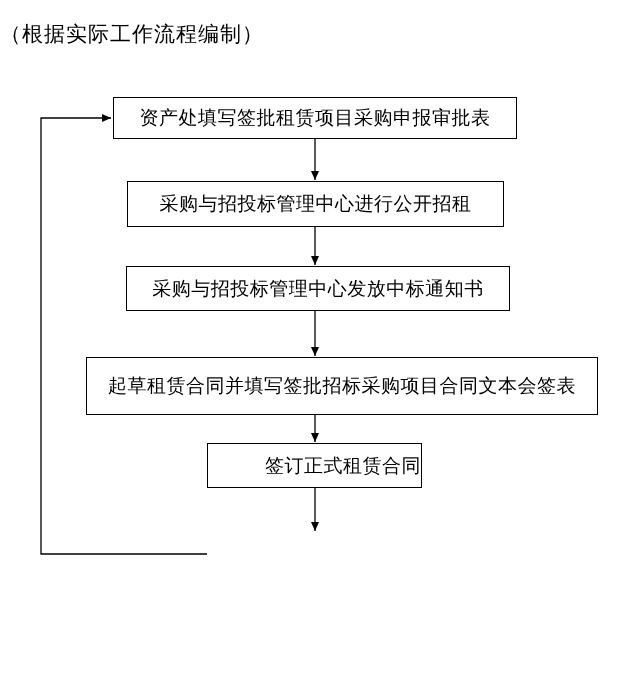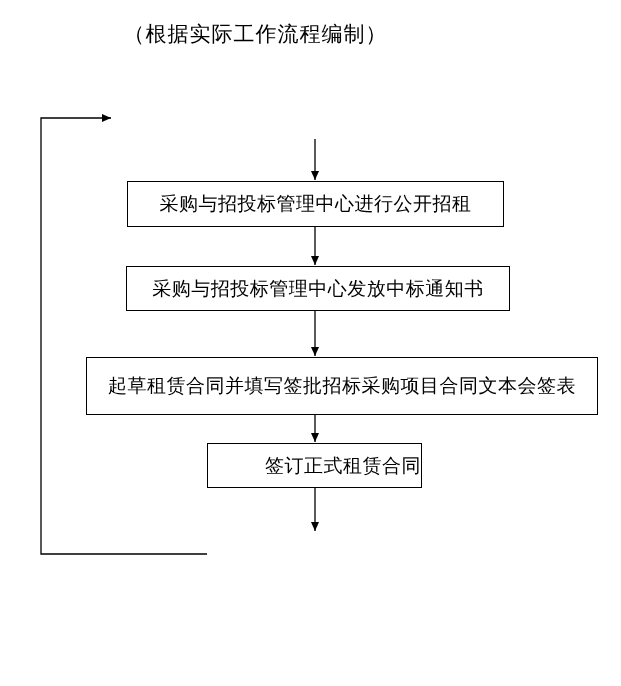--- a/index.html
+++ b/index.html
@@ -14,21 +14,20 @@
     height: 686px;
     background: #ffffff;
     overflow: hidden;
     color: #000000;
   }
   .title {
     position: absolute;
     top: 20px;
     left: 0;
     width: 511px;
-    text-align: center;
     font-size: 21px;
     letter-spacing: 1px;
     color: #000000;
     white-space: nowrap;
   }
   .connectors {
     position: absolute;
     top: 0;
     left: 0;
     width: 621px;
@@ -70,20 +69,23 @@
 
     <line x1="315" y1="139" x2="315" y2="180" stroke="#000000" stroke-width="1.3" marker-end="url(#arrowhead)"></line>
     <line x1="315" y1="227" x2="315" y2="265" stroke="#000000" stroke-width="1.3" marker-end="url(#arrowhead)"></line>
     <line x1="315" y1="311" x2="315" y2="356" stroke="#000000" stroke-width="1.3" marker-end="url(#arrowhead)"></line>
     <line x1="315" y1="401" x2="315" y2="442" stroke="#000000" stroke-width="1.3" marker-end="url(#arrowhead)"></line>
     <line x1="315" y1="488" x2="315" y2="531" stroke="#000000" stroke-width="1.3" marker-end="url(#arrowhead)"></line>
 
     <polyline points="207,554 41,554 41,118 111,118" fill="none" stroke="#000000" stroke-width="1.3" marker-end="url(#arrowhead)"></polyline>
   </svg>
 
+  <div class="flow-box box-1">
+    <span>资产处填写签批租赁项目采购申报审批表</span>
+  </div>
   <div class="flow-box box-2">
     <span>采购与招投标管理中心进行公开招租</span>
   </div>
   <div class="flow-box box-3">
     <span>采购与招投标管理中心发放中标通知书</span>
   </div>
   <div class="flow-box box-4">
     <span>起草租赁合同并填写签批招标采购项目合同文本会签表</span>
   </div>
   <div class="flow-box box-5">

